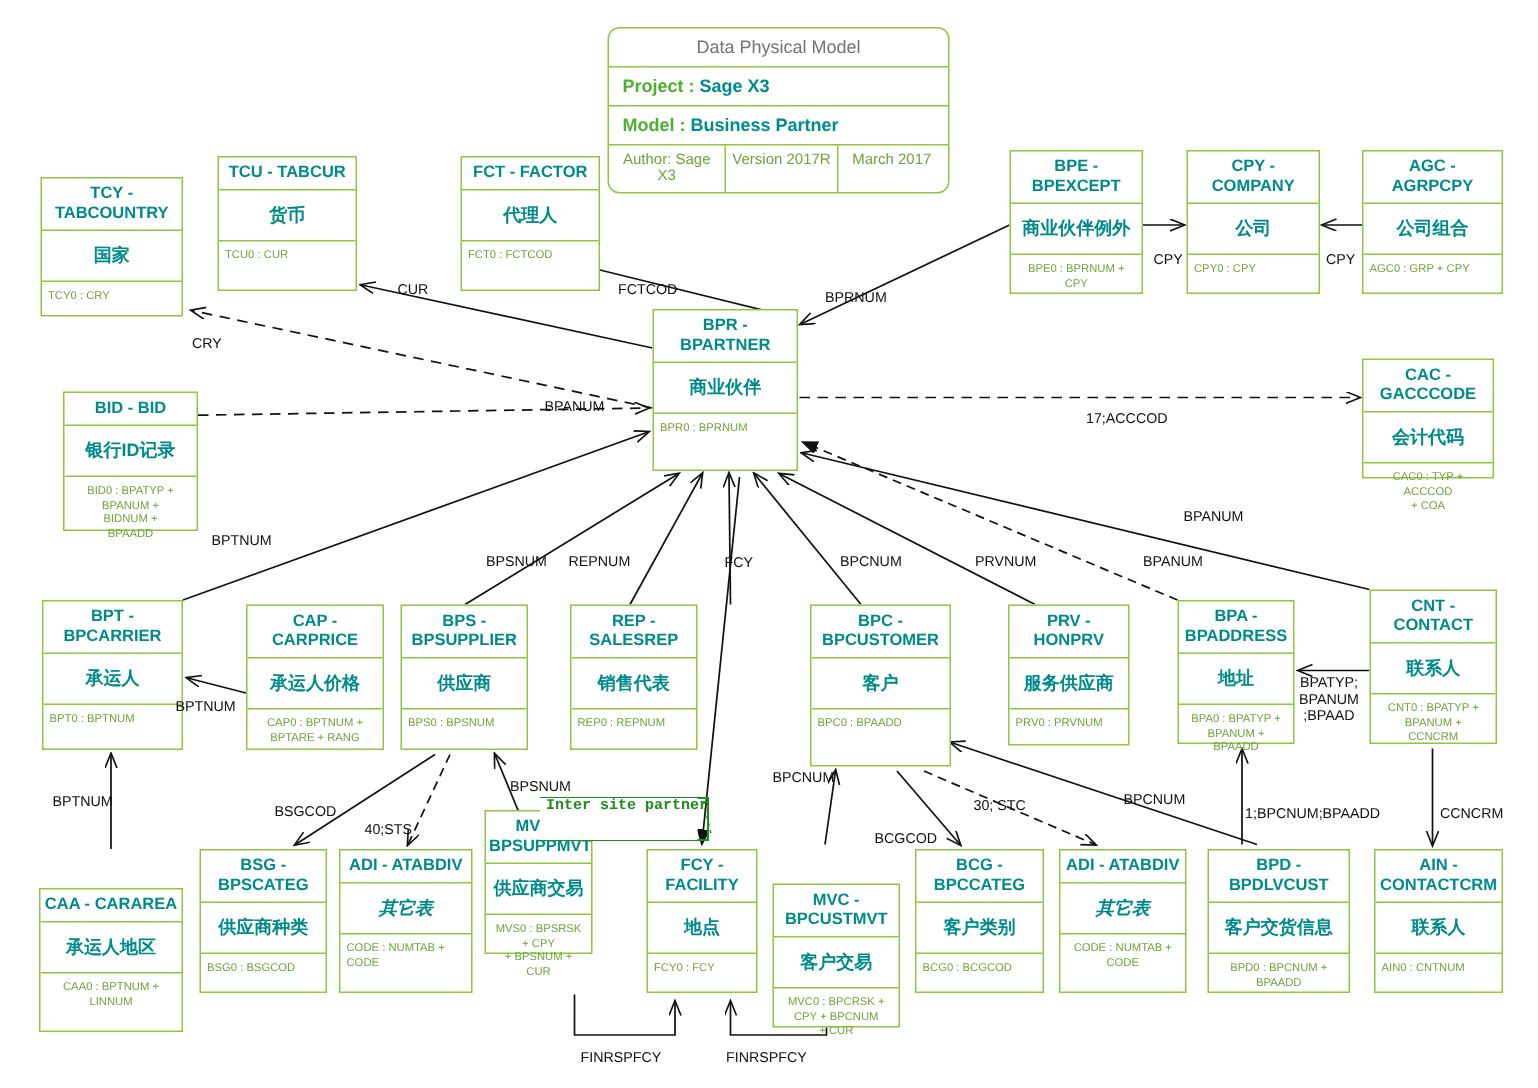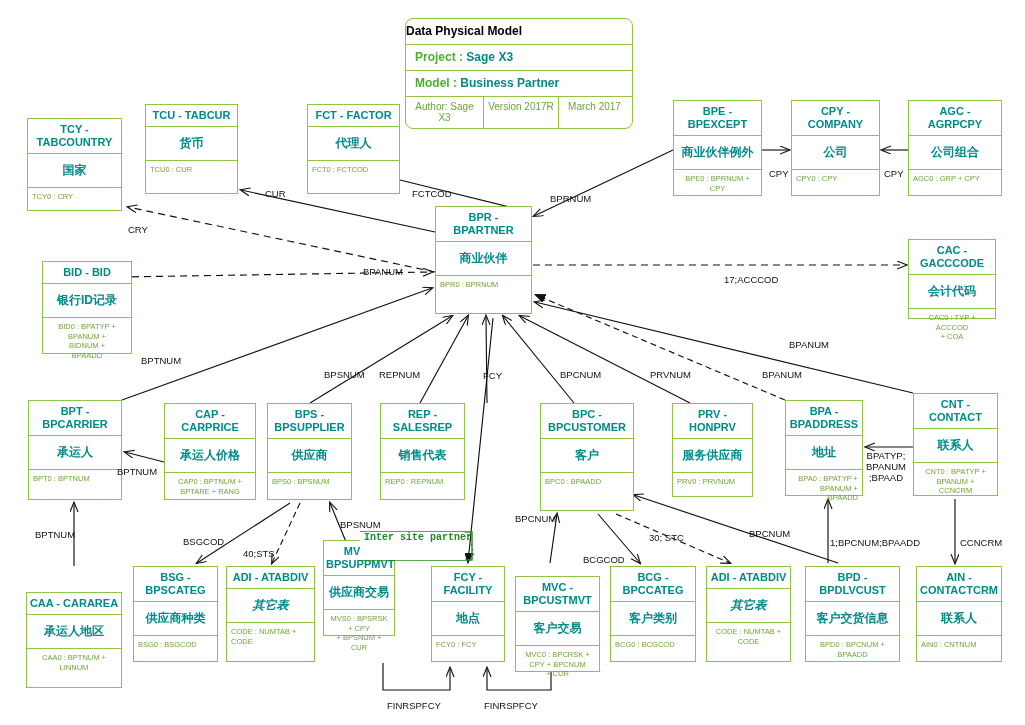--- a/index.html
+++ b/index.html
@@ -72,22 +72,23 @@
     box-sizing: border-box;
     z-index: 5;
     overflow: hidden;
   }
   #title-block .tb-row {
     border-bottom: 1.6px solid #8DC63F;
     box-sizing: border-box;
   }
   #title-block .tb-row:last-child { border-bottom: none; }
   .tb-head {
-    color: #000000;
-    font-weight: bold;
+    text-align: center;
+    color: #737373;
+    font-weight: normal;
     font-size: 12px;
     padding: 5px 0 6px 0;
   }
   .tb-kv {
     padding: 5px 0 6px 9px;
     font-size: 12px;
     font-weight: bold;
     color: #008B8B;
   }
   .tb-kv .k { color: #4CAF30; }
@@ -325,21 +326,21 @@
       <div class="entity" style="left: 672px; top: 403px; width: 81px; height: 94px;">
         <div class="ent-name" style="white-space: pre-line;">PRV -
 HONPRV</div>
         <div class="ent-desc">服务供应商</div>
         <div class="ent-key" style="white-space: pre-line;">PRV0 : PRVNUM</div>
       </div>
       <div class="entity" style="left: 785px; top: 400px; width: 78px; height: 96px;">
         <div class="ent-name" style="white-space: pre-line;">BPA -
 BPADDRESS</div>
         <div class="ent-desc">地址</div>
-        <div class="ent-key center" style="white-space: pre-line; text-align: right;">BPA0 : BPATYP +
+        <div class="ent-key center" style="white-space: pre-line;">BPA0 : BPATYP +
 BPANUM +
 BPAADD</div>
       </div>
       <div class="entity" style="left: 913px; top: 393px; width: 85px; height: 103px;">
         <div class="ent-name" style="white-space: pre-line;">CNT - CONTACT</div>
         <div class="ent-desc">联系人</div>
         <div class="ent-key center" style="white-space: pre-line;">CNT0 : BPATYP +
 BPANUM +
 CCNCRM</div>
       </div>
@@ -366,21 +367,21 @@
         <div class="ent-desc">供应商交易</div>
         <div class="ent-key center" style="white-space: pre-line;">MVS0 : BPSRSK + CPY
 + BPSNUM + CUR</div>
       </div>
       <div class="entity" style="left: 431px; top: 566px; width: 74px; height: 96px;">
         <div class="ent-name" style="white-space: pre-line;">FCY -
 FACILITY</div>
         <div class="ent-desc">地点</div>
         <div class="ent-key" style="white-space: pre-line;">FCY0 : FCY</div>
       </div>
-      <div class="entity" style="left: 515px; top: 576px; width: 85px; height: 96px;">
+      <div class="entity" style="left: 515px; top: 589px; width: 85px; height: 96px;">
         <div class="ent-name" style="white-space: pre-line;">MVC -
 BPCUSTMVT</div>
         <div class="ent-desc">客户交易</div>
         <div class="ent-key center" style="white-space: pre-line;">MVC0 : BPCRSK +
 CPY + BPCNUM
 + CUR</div>
       </div>
       <div class="entity" style="left: 610px; top: 566px; width: 86px; height: 96px;">
         <div class="ent-name" style="white-space: pre-line;">BCG -
 BPCCATEG</div>

